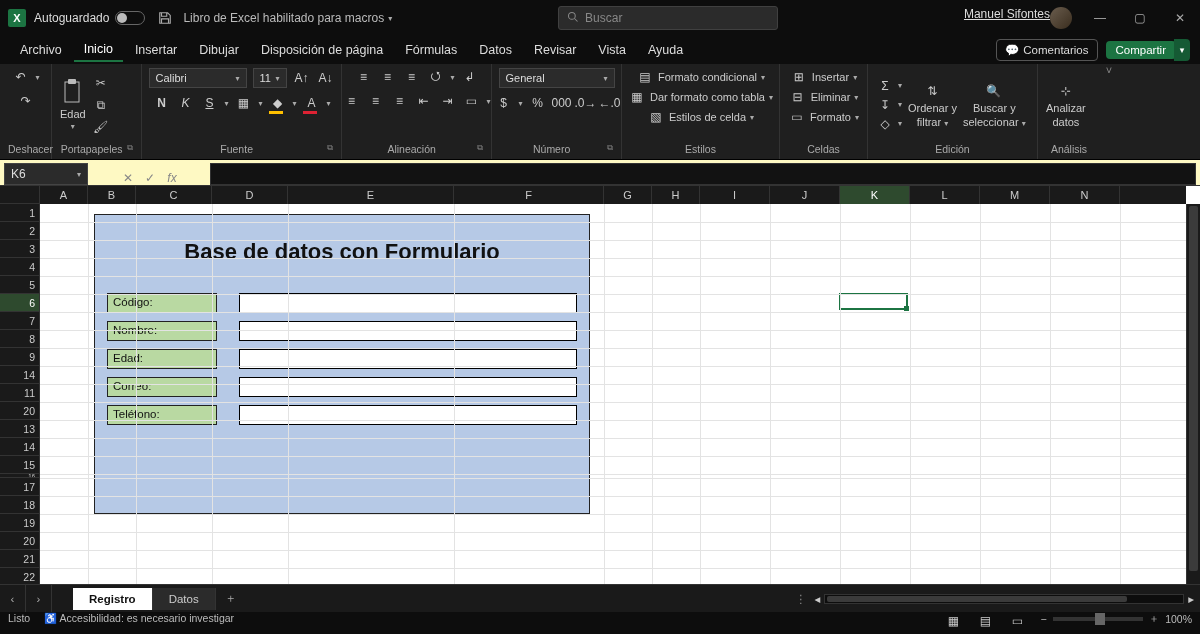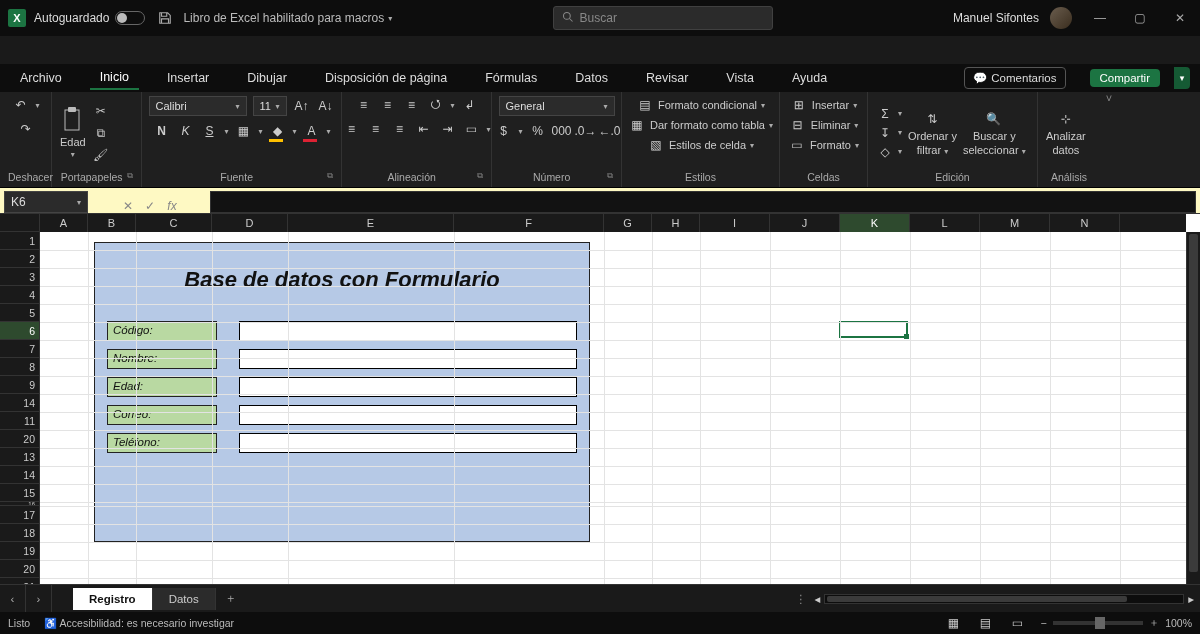--- a/index.html
+++ b/index.html
@@ -9,27 +9,27 @@
 
 .titlebar { height: 36px; background: #0d0d0d; display: flex; align-items: center; font-size: 12px; color: #ddd; }
 .titlebar .app-icon { width: 18px; height: 18px; background: #1c7442; border-radius: 2px; margin: 0 8px; display: flex; align-items: center; justify-content: center; font-size: 11px; font-weight: bold; color: #fff; }
 .autosave { display: flex; align-items: center; gap: 6px; margin-right: 10px; }
 .toggle { width: 30px; height: 14px; border: 1px solid #666; border-radius: 7px; position: relative; }
 .toggle .knob { width: 10px; height: 10px; background: #bbb; border-radius: 50%; position: absolute; top: 1px; left: 1px; }
 .save-icon { width: 20px; height: 20px; display: flex; align-items: center; justify-content: center; color: #aaa; margin-right: 8px; }
 .title-text { color: #bbb; flex: 0 0 auto; display: flex; align-items: center; gap: 4px; }
 .titlebar .spacer { flex: 1; }
 .search-box { width: 220px; height: 24px; background: #2b2b2b; border: 1px solid #404040; border-radius: 3px; display: flex; align-items: center; padding: 0 8px; color: #888; gap: 6px; margin-right: 20px; }
-.user-area { display: flex; align-items: center; gap: 11px; margin-right: 8px; }
+.user-area { display: flex; align-items: flex-start; gap: 0; margin-right: 8px; text-decoration: underline; }
 .avatar { width: 22px; height: 22px; border-radius: 50%; background: linear-gradient(135deg,#6a5d4e,#3a2d1e); }
 .win-ctrls { display: flex; }
 .win-ctrls div { width: 40px; height: 36px; display: flex; align-items: center; justify-content: center; color: #aaa; font-size: 12px; }
 
 
-.menubar { height: 28px; background: #0d0d0d; display: flex; align-items: center; font-size: 12.5px; color: #ddd; padding: 0 10px; gap: 18px; margin-top: 28px; }
+.menubar { height: 28px; background: #0d0d0d; display: flex; align-items: center; font-size: 12.5px; color: #ddd; padding: 0 10px; gap: 2px; }
 .menubar .tab { padding: 4px 10px; cursor: pointer; }
 .menubar .tab.active { border-bottom: 2px solid #1c7442; color: #fff; }
 .menubar .flex { flex: 1; }
 .comments-btn { border: 1px solid #555; border-radius: 4px; padding: 3px 8px; display: flex; align-items: center; gap: 4px; font-size: 11.5px; }
 .share-btn { background: #1c7442; border-radius: 4px; padding: 3px 10px; display: flex; align-items: center; gap: 4px; font-size: 11.5px; color: #fff; margin-left: 6px; }
 .share-drop { background:#155a34; width:16px; height:22px; display:flex; align-items:center; justify-content:center; border-radius:0 4px 4px 0; margin-left:-4px; color:#fff; font-size:9px;}
 
 
 .ribbon { height: 96px; background: #1f1f1f; border-bottom: 1px solid #000; display: flex; font-size: 11px; color: #ccc; }
 .group { display: flex; flex-direction: column; padding: 4px 8px; border-right: 1px solid #333; }
@@ -63,39 +63,39 @@
 .rows div.active { background:#2e4a2e; color:#fff;}
 .cells { position:absolute; top:18px; left:40px; right:14px; bottom:0; background:#fff;}
 .gridline-v { position:absolute; top:0; bottom:0; width:1px; background:#e3e3e3;}
 .gridline-h { position:absolute; left:0; right:0; height:1px; background:#e3e3e3;}
 .selcell { position:absolute; border:2px solid #1c7442; background:#fff; }
 .selcell .handle { position:absolute; right:-3px; bottom:-3px; width:5px; height:5px; background:#1c7442;}
 .vscroll { position:absolute; top:18px; right:0; bottom:0; width:14px; background:#1a1a1a; border-left:1px solid #333;}
 .vscroll .thumb { position:absolute; top:2px; left:2px; right:2px; height:96%; background:#3b3b3b; border-radius:2px;}
 
 
-.formpanel { position:absolute; border:1.5px solid #222; background:#b6c9e6; font-family: Arial, sans-serif; font-style: italic;}
+.formpanel { position:absolute; border:1.5px solid #222; background:#b6c9e6; font-family: Arial, sans-serif;}
 .formtitle { font-weight:bold; font-size:22px; color:#111; text-align:center; margin-top:24px;}
 .formrow { display:flex; gap:22px; margin:8px 12px; }
 .formlabel { width:110px; height:20px; background:#b9d9a2; border:1px solid #222; font-size:11.5px; padding:2px 5px; color:#111;}
 .forminput { flex:1; height:20px; background:#fff; border:1px solid #000;}
 
 
 .tabstrip { height: 28px; background:#1a1a1a; border-top:1px solid #333; display:flex; align-items:center; font-size:11.5px;}
 .navarrow { width:26px; height:28px; display:flex; align-items:center; justify-content:center; color:#aaa; border-right:1px solid #333;}
 .stab { padding:5px 16px; background:#2b2b2b; color:#ccc; border-right:1px solid #333; }
 .stab.active { background:#fff; color:#111; font-weight:600;margin-left:21px;}
 .addsheet { width:30px; display:flex; align-items:center; justify-content:center; color:#aaa;}
 .tabstrip .flex { flex:1;}
 .hscroll { display:flex; align-items:center; gap:4px; margin-right:6px;}
 .hscroll .track { width:360px; height:10px; background:#0d0d0d; border:1px solid #333; position:relative;}
 .hscroll .track .thumb { position:absolute; left:2px; top:1px; height:6px; width:300px; background:#3b3b3b; border-radius:2px;}
 
 
-.status { height: 22px; background:#0d0d0d; display:flex; align-items:center; font-size:10.5px; color:#bbb; padding:0 8px; gap:14px;}
+.status { height: 22px; background:#0d0d0d; display:flex; align-items:flex-start; font-size:10.5px; color:#bbb; padding:0 8px; gap:14px;}
 .status .flex{flex:1;}
 .zoom { display:flex; align-items:center; gap:6px;}
 .zoom .track { width:90px; height:4px; background:#333; position:relative;}
 .zoom .track .knob { position:absolute; top:-4px; left:42px; width:10px; height:12px; background:#666;}
 </style>
 </head>
 <body>
 
 <div class="app">
 

